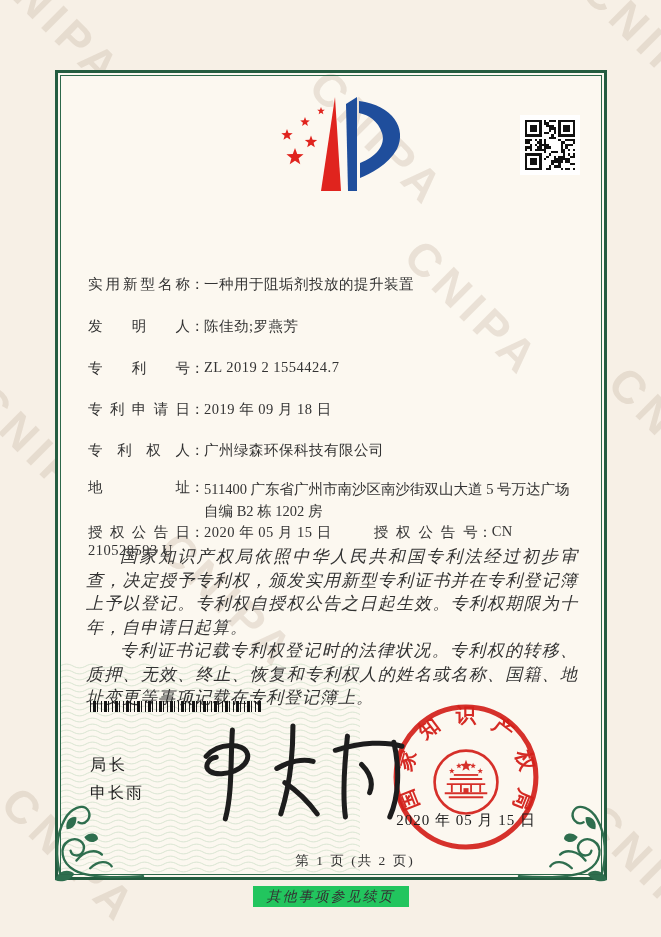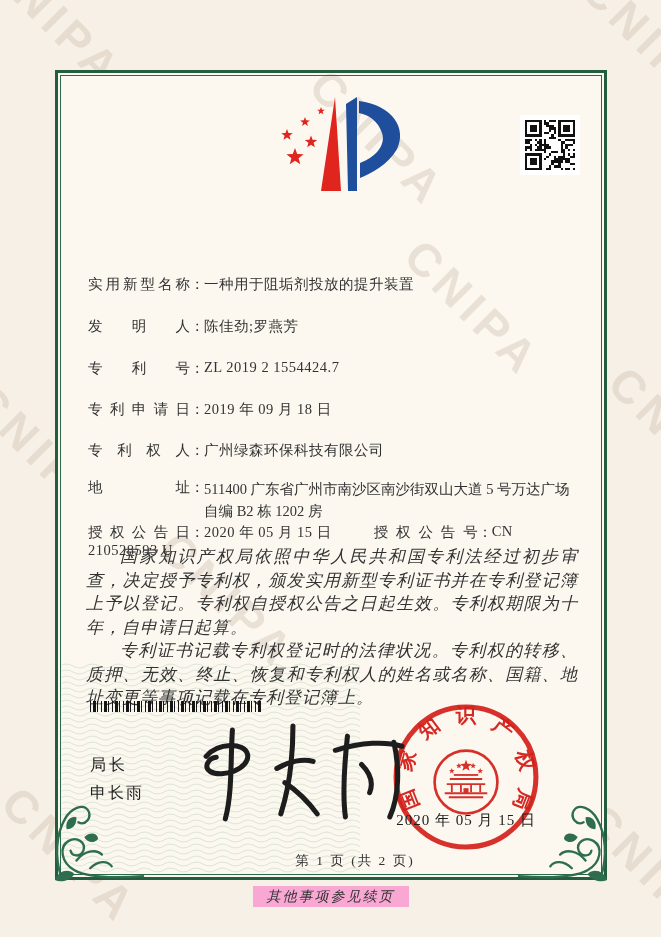--- a/index.html
+++ b/index.html
@@ -59,21 +59,21 @@
   .seal{left:332px;top:628px;width:152px;height:152px;z-index:2;}
   .sealdate{left:328px;top:738px;width:160px;text-align:center;font-size:15px;color:#1d1d1d;
             letter-spacing:1px;z-index:3;}
   
   .pageinfo{left:0;right:0;top:779px;text-align:center;font-size:13.5px;color:#333;letter-spacing:2px;margin-left:48px;}
   .orn{position:absolute;width:94px;height:94px;bottom:-5px;z-index:3;}
   .ornl{left:-7px;}
   .ornr{right:-7px;transform:scaleX(-1);}
   .note{position:absolute;left:0;right:0;top:888px;text-align:center;z-index:3;
         font-size:14px;font-style:italic;color:#333;letter-spacing:2px;}
-  .note span{background:#f9a8d4;padding:3px 14px;}
+  .note span{background:#22c55e;padding:3px 14px;}
 </style>
 </head>
 <body>
 
 <div class="wm" style="left:-30px;top:-8px">CNIPA</div>
 <div class="wm" style="left:565px;top:14px">CNIPA</div>
 <div class="wm" style="left:-45px;top:425px">CNIPA</div>
 <div class="wm" style="left:592px;top:408px">CNIPA</div>
 <div class="wm" style="left:-15px;top:828px">CNIPA</div>
 <div class="wm" style="left:568px;top:845px">CNIPA</div>

